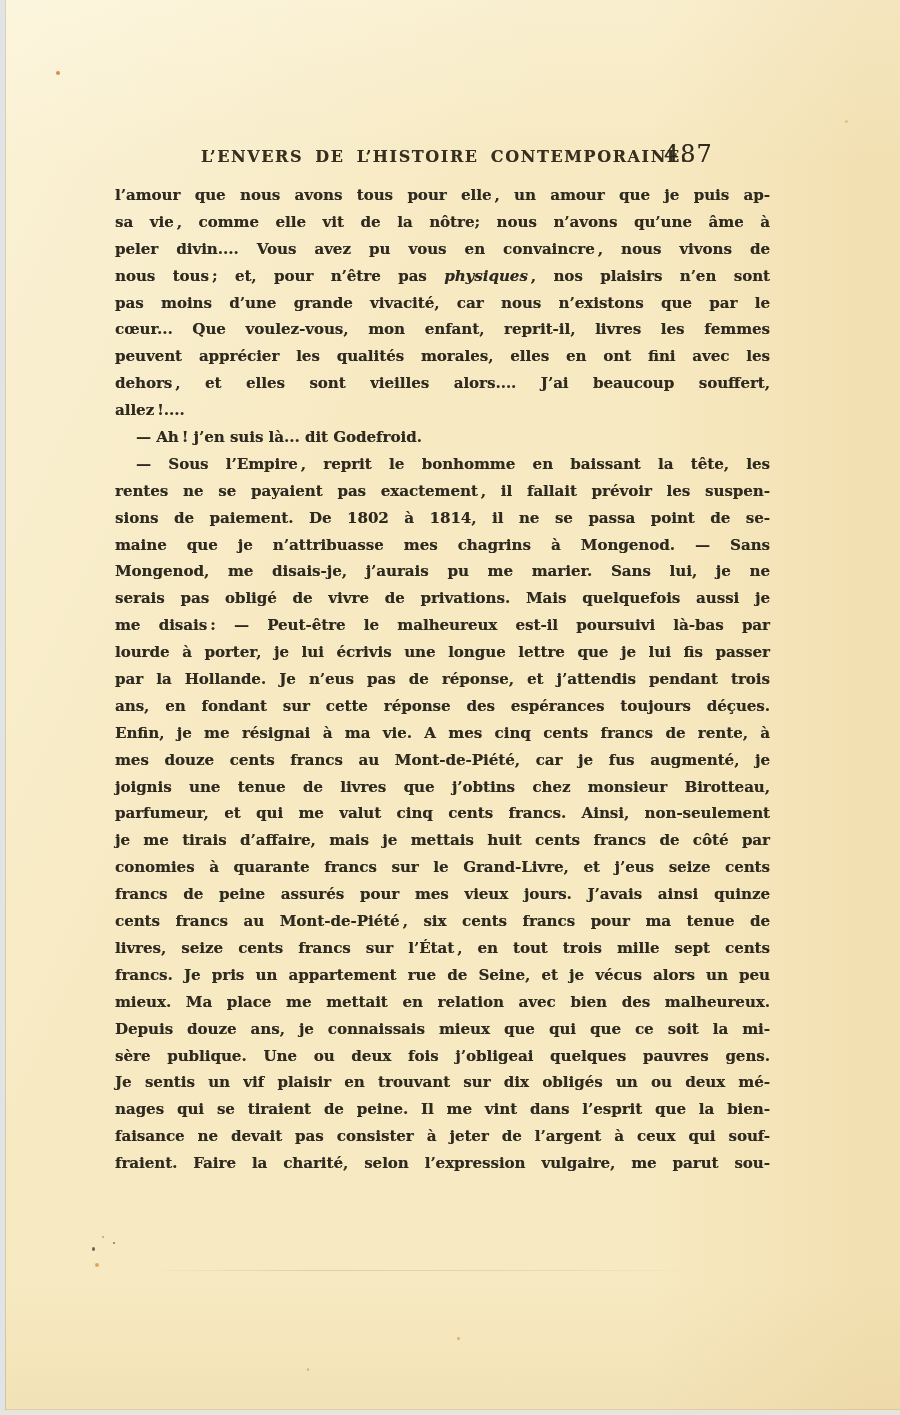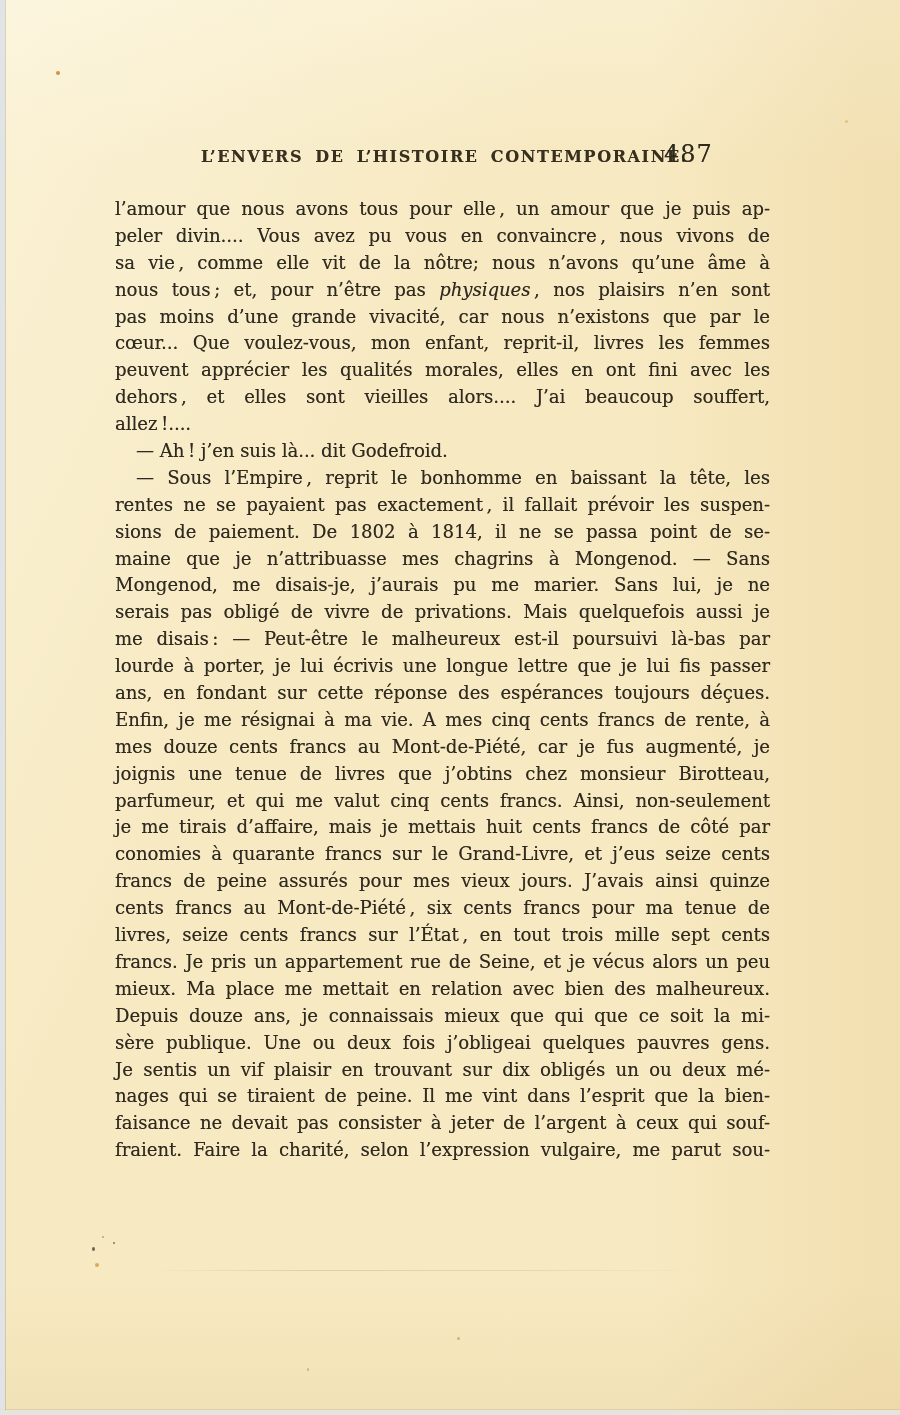--- a/index.html
+++ b/index.html
@@ -24,22 +24,22 @@
     position:absolute;left:86px;top:7px;
     font-weight:bold;font-size:16px;letter-spacing:1.6px;word-spacing:5px;
     color:#38301f;text-shadow:0 0 .4px rgba(56,48,31,.55);
     white-space:nowrap;
   }
   #page-number{
     position:absolute;left:549px;top:0px;
     font-size:24px;color:#2f2a1c;letter-spacing:1px;
     text-shadow:0 0 .4px rgba(47,42,28,.5);
   }
-  #page-body{margin-top:16px;color:#2f2a20;font-size:18px;
-    text-shadow:0.2px 0 0 rgba(47,42,32,.55);}
+  #page-body{margin-top:2px;color:#2f2a20;font-size:15px;
+    text-shadow:0.2px 0 0 rgba(47,42,32,.55);font-weight:bold;}
   .para{margin:0;}
   .line{
     height:26.9px;line-height:26.9px;
     text-align:justify;text-align-last:justify;
     white-space:normal;
   }
   .para.noindent-first .line:first-child{padding-left:0;}
   .para.indent .line:first-child{padding-left:21px;}
   .para.ends .line.last{text-align-last:left;}
   .it{font-style:italic;}
@@ -77,41 +77,42 @@
     <div class="scratch"></div>
 
     <div id="column">
       <div id="running-head">
         <div id="head-title">L’ENVERS DE L’HISTOIRE CONTEMPORAINE.</div>
         <div id="page-number">487</div>
       </div>
       <div id="page-body">
           <div class="para noindent-first ends">
             <div class="line"><span>l’amour que nous avons tous pour elle , un amour que je puis ap-</span></div>
+            <div class="line"><span>sa vie , comme elle vit de la nôtre; nous n’avons qu’une âme à</span></div>
             <div class="line"><span>peler divin.... Vous avez pu vous en convaincre , nous vivons de</span></div>
-            <div class="line"><span>sa vie , comme elle vit de la nôtre; nous n’avons qu’une âme à</span></div>
             <div class="line"><span>nous tous ; et, pour n’être pas </span><span class="it">physiques</span><span> , nos plaisirs n’en sont</span></div>
             <div class="line"><span>pas moins d’une grande vivacité, car nous n’existons que par le</span></div>
             <div class="line"><span>cœur... Que voulez-vous, mon enfant, reprit-il, livres les femmes</span></div>
             <div class="line"><span>peuvent apprécier les qualités morales, elles en ont fini avec les</span></div>
             <div class="line"><span>dehors , et elles sont vieilles alors.... J’ai beaucoup souffert,</span></div>
             <div class="line last"><span>allez !....</span></div>
           </div>
           <div class="para indent ends">
             <div class="line last"><span>— Ah ! j’en suis là... dit Godefroid.</span></div>
           </div>
           <div class="para indent">
             <div class="line"><span>— Sous l’Empire , reprit le bonhomme en baissant la tête, les</span></div>
             <div class="line"><span>rentes ne se payaient pas exactement , il fallait prévoir les suspen-</span></div>
             <div class="line"><span>sions de paiement. De 1802 à 1814, il ne se passa point de se-</span></div>
             <div class="line"><span>maine que je n’attribuasse mes chagrins à Mongenod. — Sans</span></div>
             <div class="line"><span>Mongenod, me disais-je, j’aurais pu me marier. Sans lui, je ne</span></div>
             <div class="line"><span>serais pas obligé de vivre de privations. Mais quelquefois aussi je</span></div>
             <div class="line"><span>me disais : — Peut-être le malheureux est-il poursuivi là-bas par</span></div>
             <div class="line"><span>lourde à porter, je lui écrivis une longue lettre que je lui fis passer</span></div>
+            <div class="line"><span>par la Hollande. Je n’eus pas de réponse, et j’attendis pendant trois</span></div>
             <div class="line"><span>ans, en fondant sur cette réponse des espérances toujours déçues.</span></div>
             <div class="line"><span>Enfin, je me résignai à ma vie. A mes cinq cents francs de rente, à</span></div>
             <div class="line"><span>mes douze cents francs au Mont-de-Piété, car je fus augmenté, je</span></div>
             <div class="line"><span>joignis une tenue de livres que j’obtins chez monsieur Birotteau,</span></div>
             <div class="line"><span>parfumeur, et qui me valut cinq cents francs. Ainsi, non-seulement</span></div>
             <div class="line"><span>je me tirais d’affaire, mais je mettais huit cents francs de côté par</span></div>
             <div class="line"><span>conomies à quarante francs sur le Grand-Livre, et j’eus seize cents</span></div>
             <div class="line"><span>francs de peine assurés pour mes vieux jours. J’avais ainsi quinze</span></div>
             <div class="line"><span>cents francs au Mont-de-Piété , six cents francs pour ma tenue de</span></div>
             <div class="line"><span>livres, seize cents francs sur l’État , en tout trois mille sept cents</span></div>

